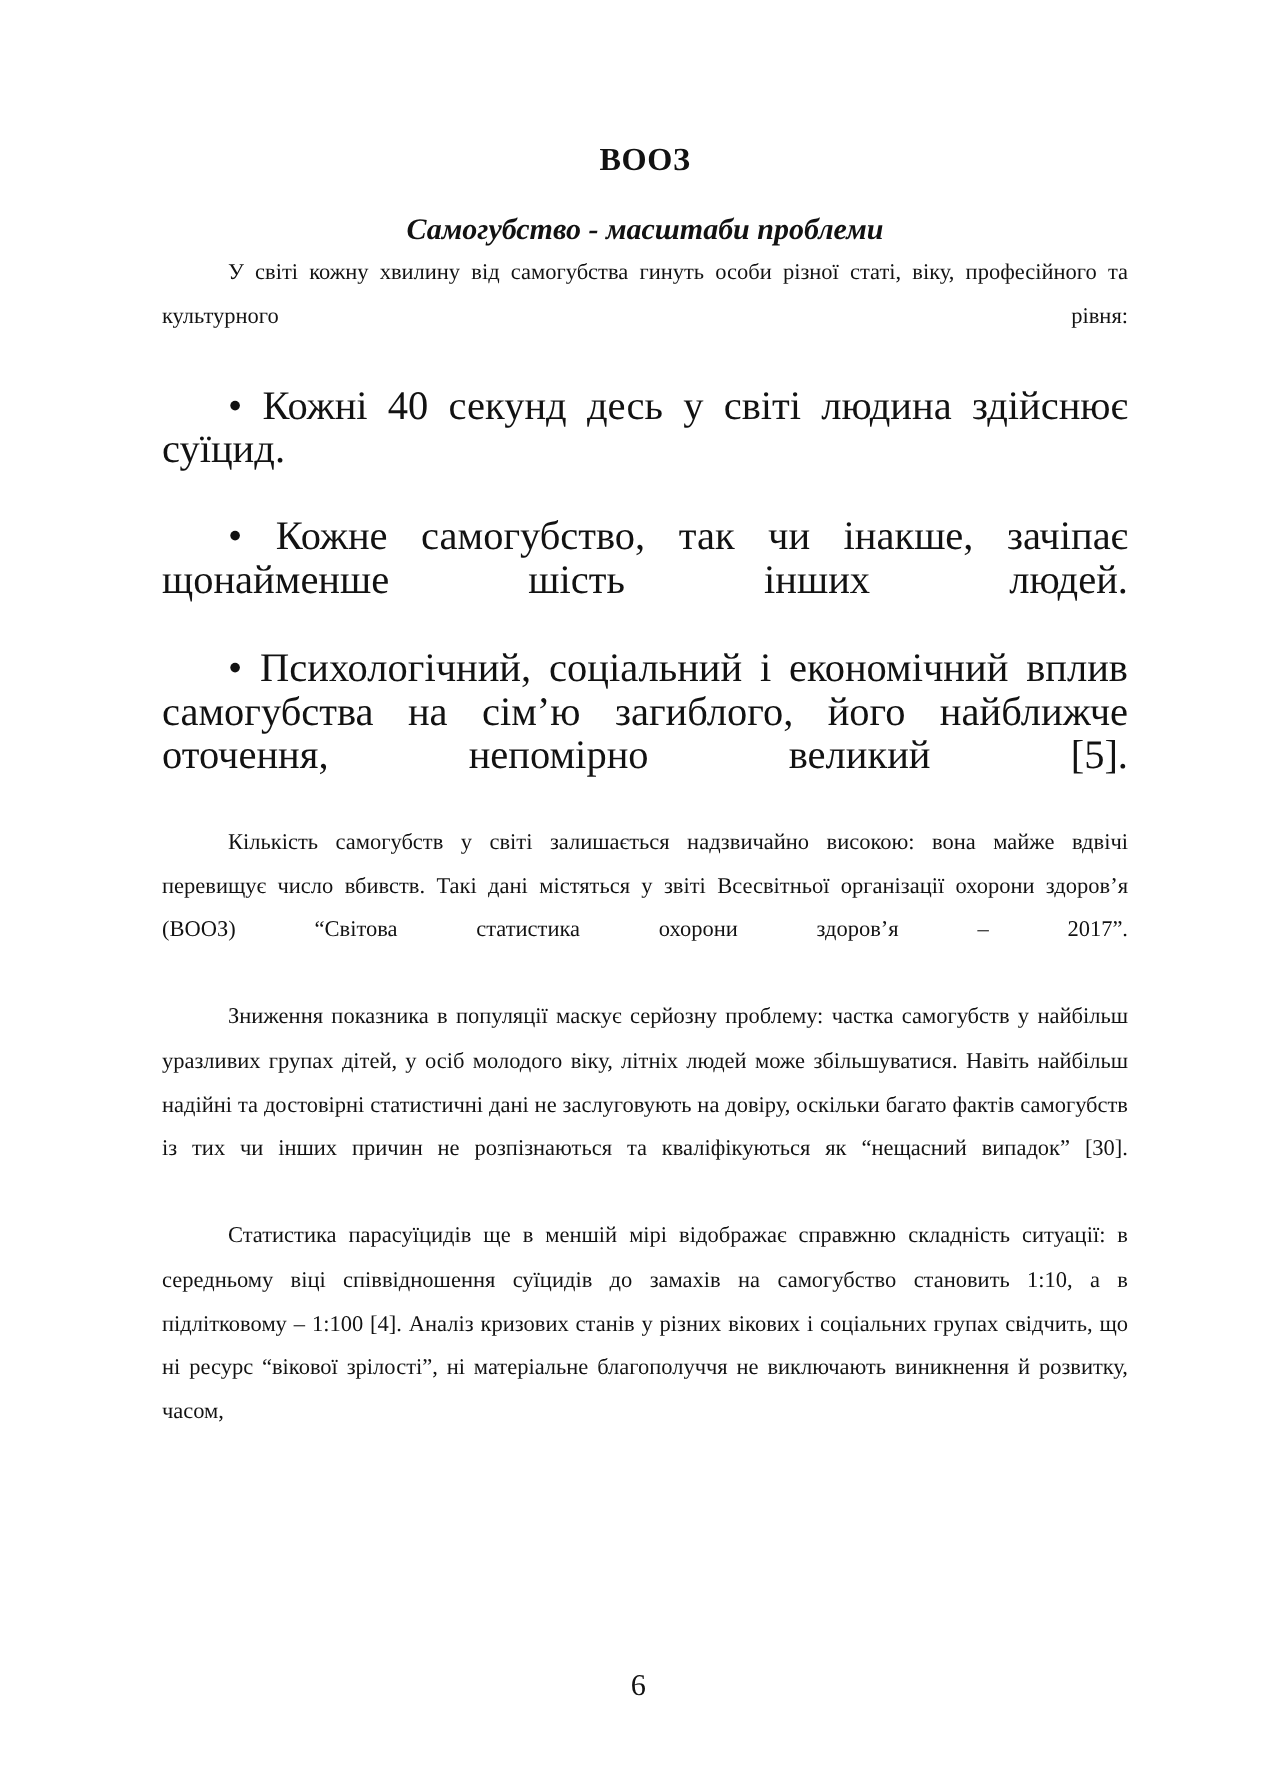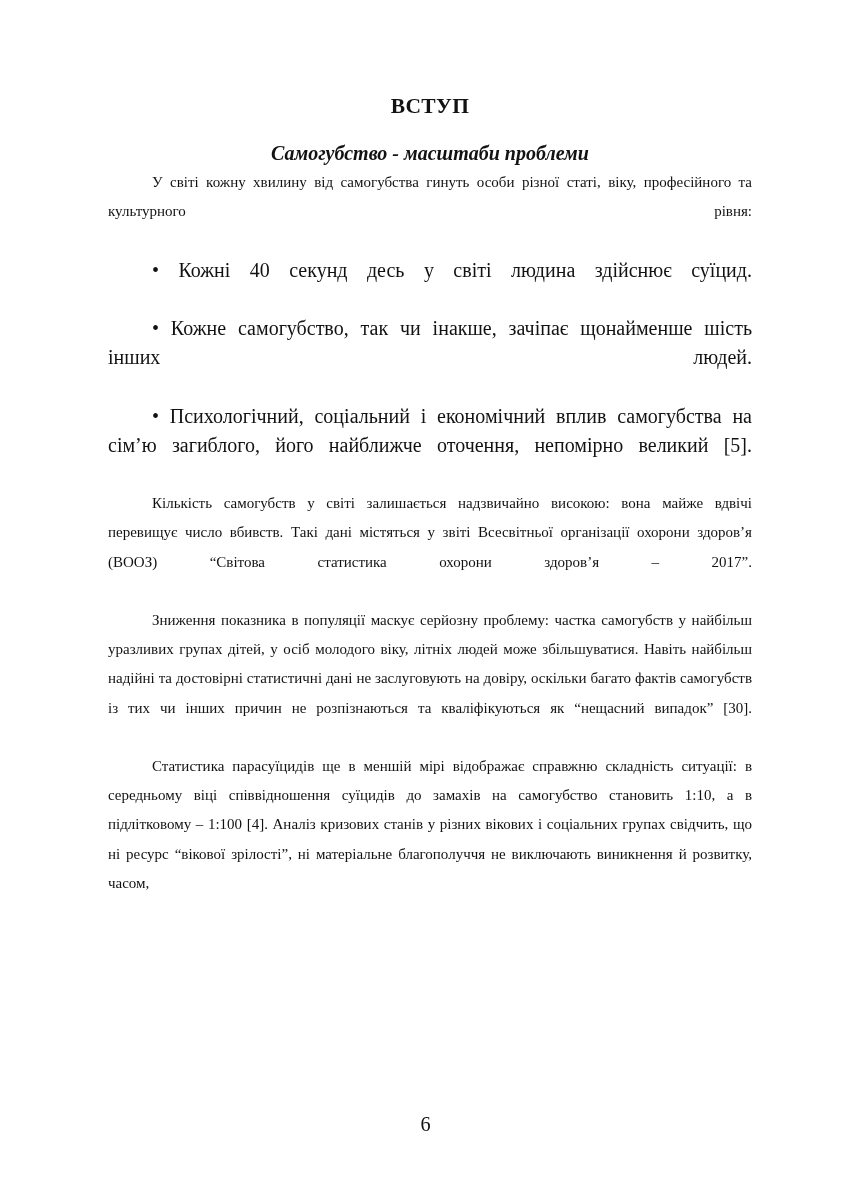--- a/index.html
+++ b/index.html
@@ -46,21 +46,21 @@
     font-size: 15px;
     line-height: 29.2px;
     margin: 0;
     text-align: justify;
     text-indent: 44px;
     text-justify: inter-word;
     hyphens: none;
     word-spacing: 0.1px;
   }
   p.bullet-par {
-    font-size: 20px;
+    font-size: 27px;
     line-height: 29.2px;
     margin: 0;
     text-align: justify;
     text-indent: 44px;
     hyphens: none;
   }
   
   p.body-par:after,
   p.bullet-par:after {
     content: "";
@@ -77,21 +77,21 @@
     line-height: 24px;
   }
 </style>
 </head>
 <body>
 
 <div class="page">
 
   <div class="content">
 
-    <h1 class="doc-title">ВСТУП</h1>
+    <h1 class="doc-title">ВООЗ</h1>
 
     <h2 class="section-subtitle">Самогубство - масштаби проблеми</h2>
 
     <div>
       <p class="body-par">У світі кожну хвилину від самогубства гинуть особи різної статі, віку, професійного та культурного рівня:</p>
       <p class="bullet-par">• Кожні 40 секунд десь у світі людина здійснює суїцид.</p>
       <p class="bullet-par">• Кожне самогубство, так чи інакше, зачіпає щонайменше шість інших людей.</p>
       <p class="bullet-par">• Психологічний, соціальний і економічний вплив самогубства на сім’ю загиблого, його найближче оточення, непомірно великий [5].</p>
       <p class="body-par">Кількість самогубств у світі залишається надзвичайно високою: вона майже вдвічі перевищує число вбивств. Такі дані містяться у звіті Всесвітньої організації охорони здоров’я (ВООЗ) “Світова статистика охорони здоров’я – 2017”.</p>
       <p class="body-par">Зниження показника в популяції маскує серйозну проблему: частка самогубств у найбільш уразливих групах дітей, у осіб молодого віку, літніх людей може збільшуватися. Навіть найбільш надійні та достовірні статистичні дані не заслуговують на довіру, оскільки багато фактів самогубств із тих чи інших причин не розпізнаються та кваліфікуються як “нещасний випадок” [30].</p>

